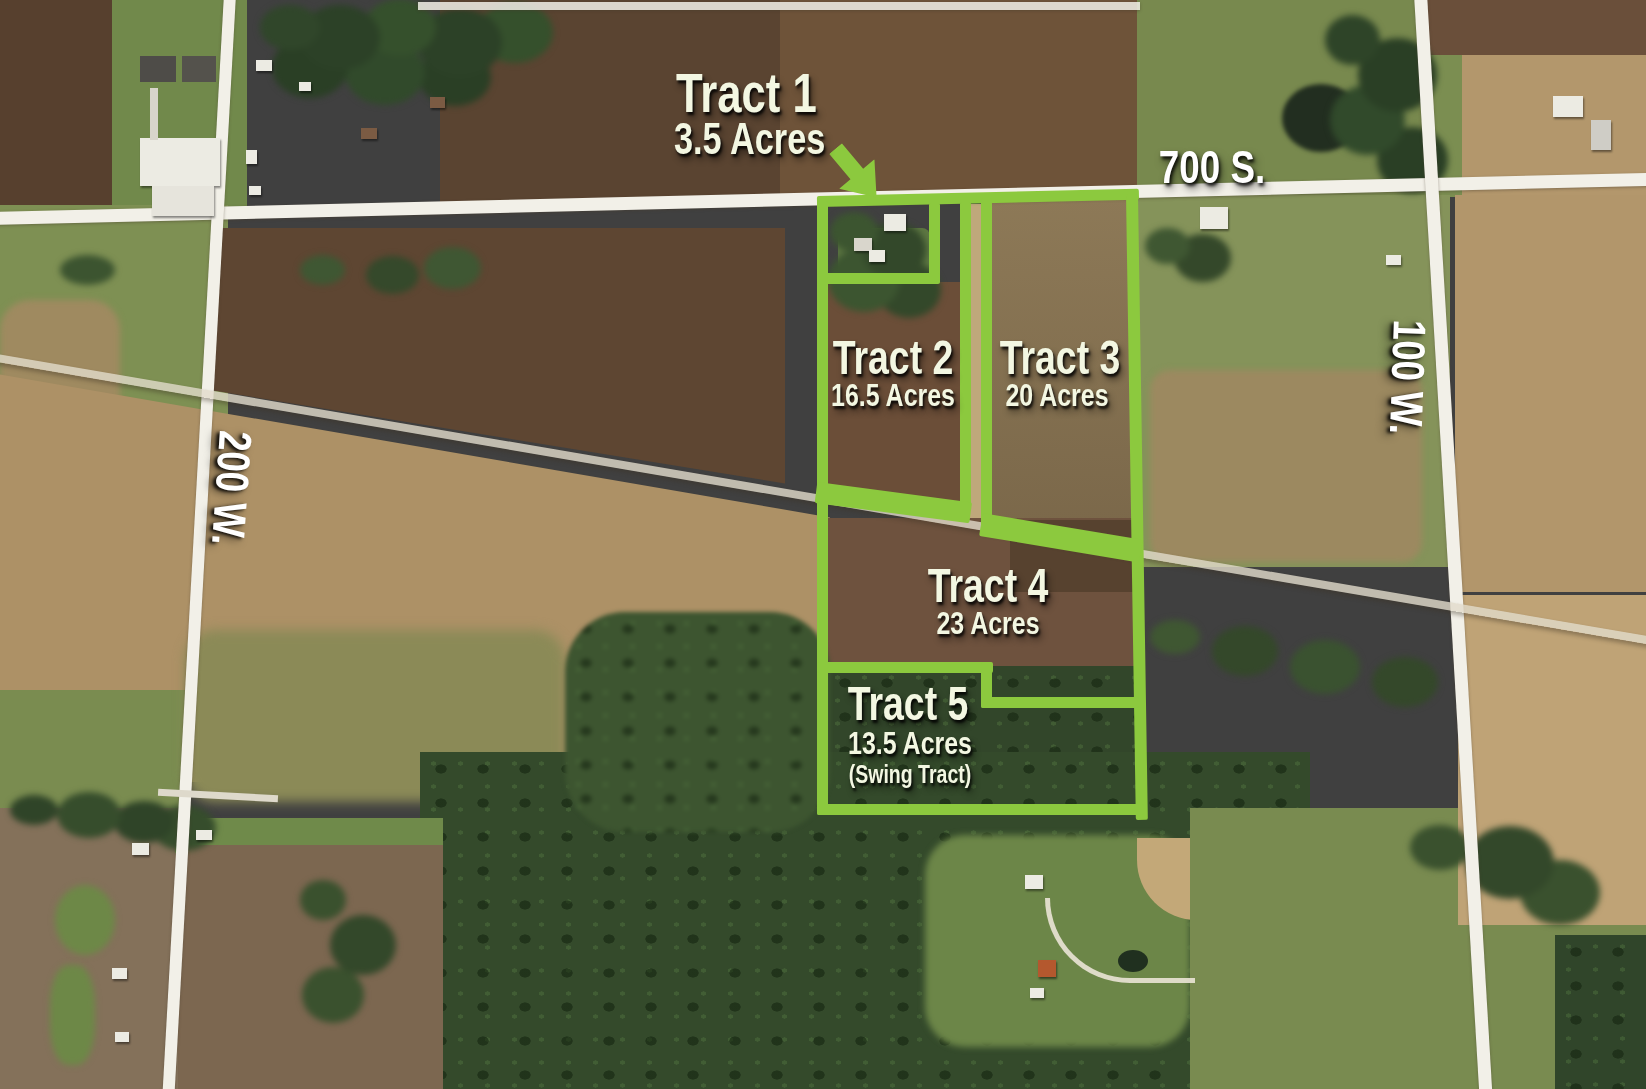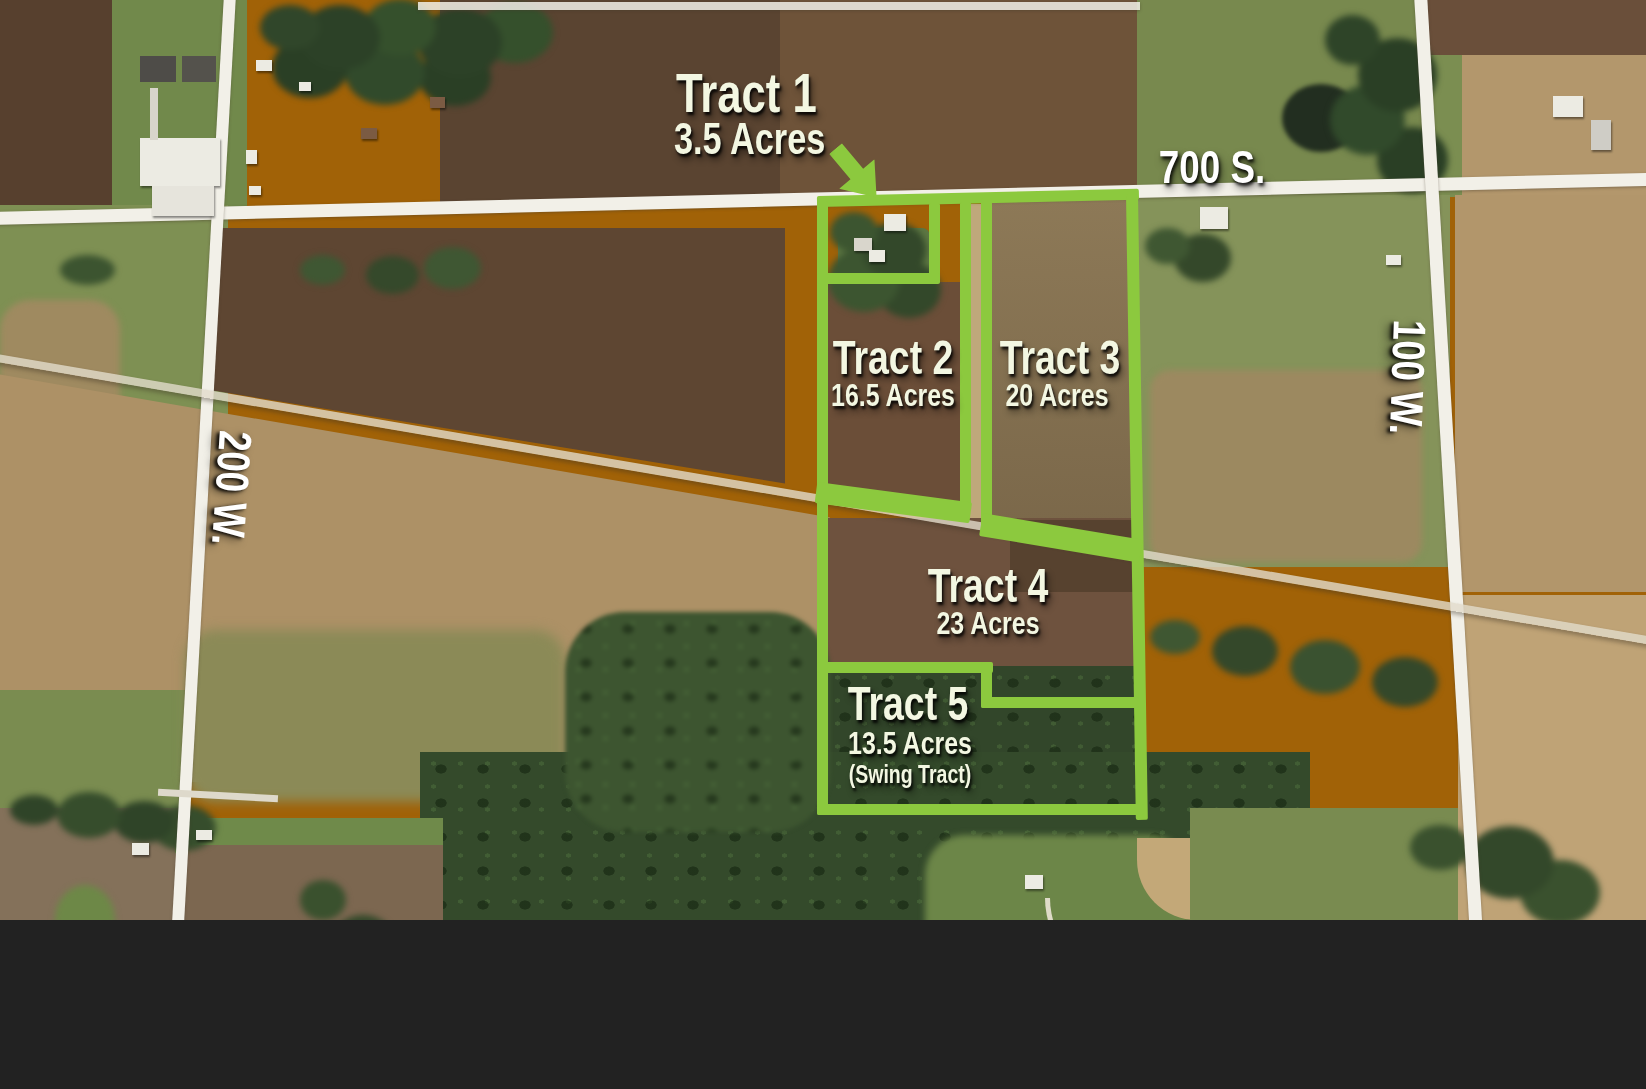--- a/index.html
+++ b/index.html
@@ -1,19 +1,19 @@
 <!DOCTYPE html>
 <html style="--green: #8cc93e;"><head>
 <meta charset="utf-8">
 <style>
   :root{ --green:#8cc93e; }
   html,body{margin:0;padding:0;background:#222;}
   .map{
-    position:relative;width:1646px;height:920px;overflow:hidden;
-    background:#a16207;font-family:"Liberation Sans",sans-serif;
+    position:relative;width:1646px;height:1089px;overflow:hidden;
+    background:#404040;font-family:"Liberation Sans",sans-serif;
   }
   .p{position:absolute;}
   .rows-dark{background-image:repeating-linear-gradient(100deg,rgba(0,0,0,.12) 0 2px,transparent 2px 9px);}
   .rows-lite{background-image:repeating-linear-gradient(95deg,rgba(255,255,255,.09) 0 3px,transparent 3px 11px);}
   .forest{background-image:radial-gradient(rgba(18,34,14,.55) 18%,transparent 20%),radial-gradient(rgba(90,130,70,.35) 12%,transparent 14%);background-size:42px 34px,27px 23px;}
   .soft{filter:blur(3px);}
   .softer{filter:blur(6px);}
   .tb{position:absolute;border-radius:50%;filter:blur(3px);}
   .bldg{position:absolute;background:#ecebe3;box-shadow:1px 2px 2px rgba(0,0,0,.45);}
   .road{position:absolute;background:#f2f0e8;box-shadow:0 1px 3px rgba(70,60,45,.45);}

